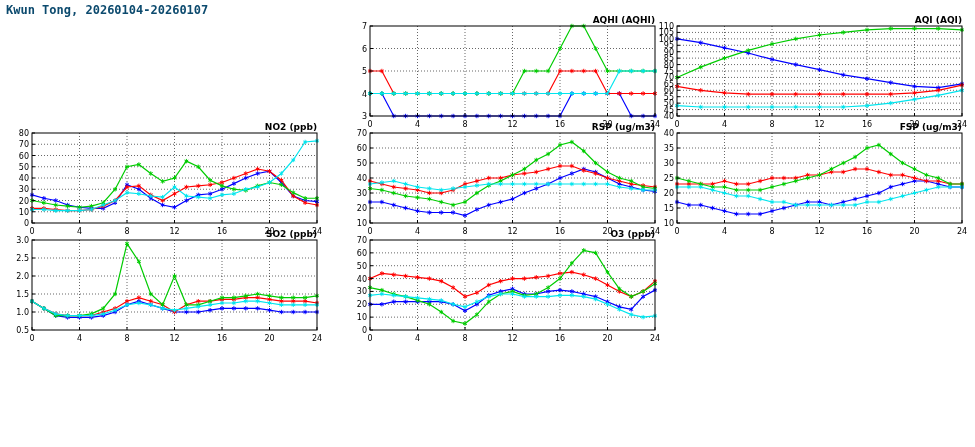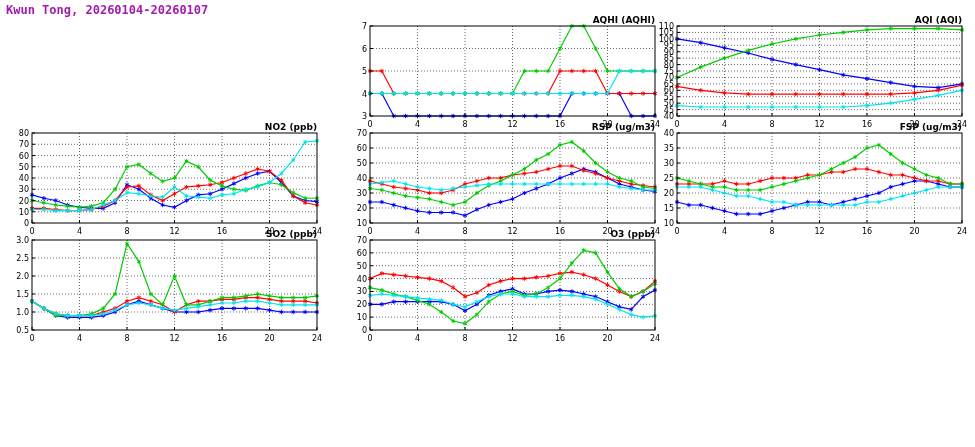--- a/index.html
+++ b/index.html
@@ -1,17 +1,17 @@
 <!DOCTYPE html>
 <html><head>
 <meta charset="utf-8">
 <style>
   html,body{margin:0;padding:0;background:#ffffff;}
   body{width:975px;height:447px;position:relative;font-family:"DejaVu Sans",sans-serif;}
-  .title{position:absolute;left:6px;top:3px;font-family:"DejaVu Sans Mono",monospace;font-weight:bold;font-size:12px;color:#a21caf;white-space:nowrap;}
+  .title{position:absolute;left:6px;top:3px;font-family:"DejaVu Sans Mono",monospace;font-weight:bold;font-size:12px;color:#0c4a6e;white-space:nowrap;}
   .panel{position:absolute;}
   .panel svg{display:block;}
   .plotlabel{font-family:"DejaVu Sans",sans-serif;font-size:9px;font-weight:bold;fill:#000;}
   .ticklabel{font-family:"DejaVu Sans",sans-serif;font-size:8px;fill:#000;}
 </style>
 </head>
 <body>
 
 <div class="title">Kwun Tong, 20260104-20260107</div>
 

